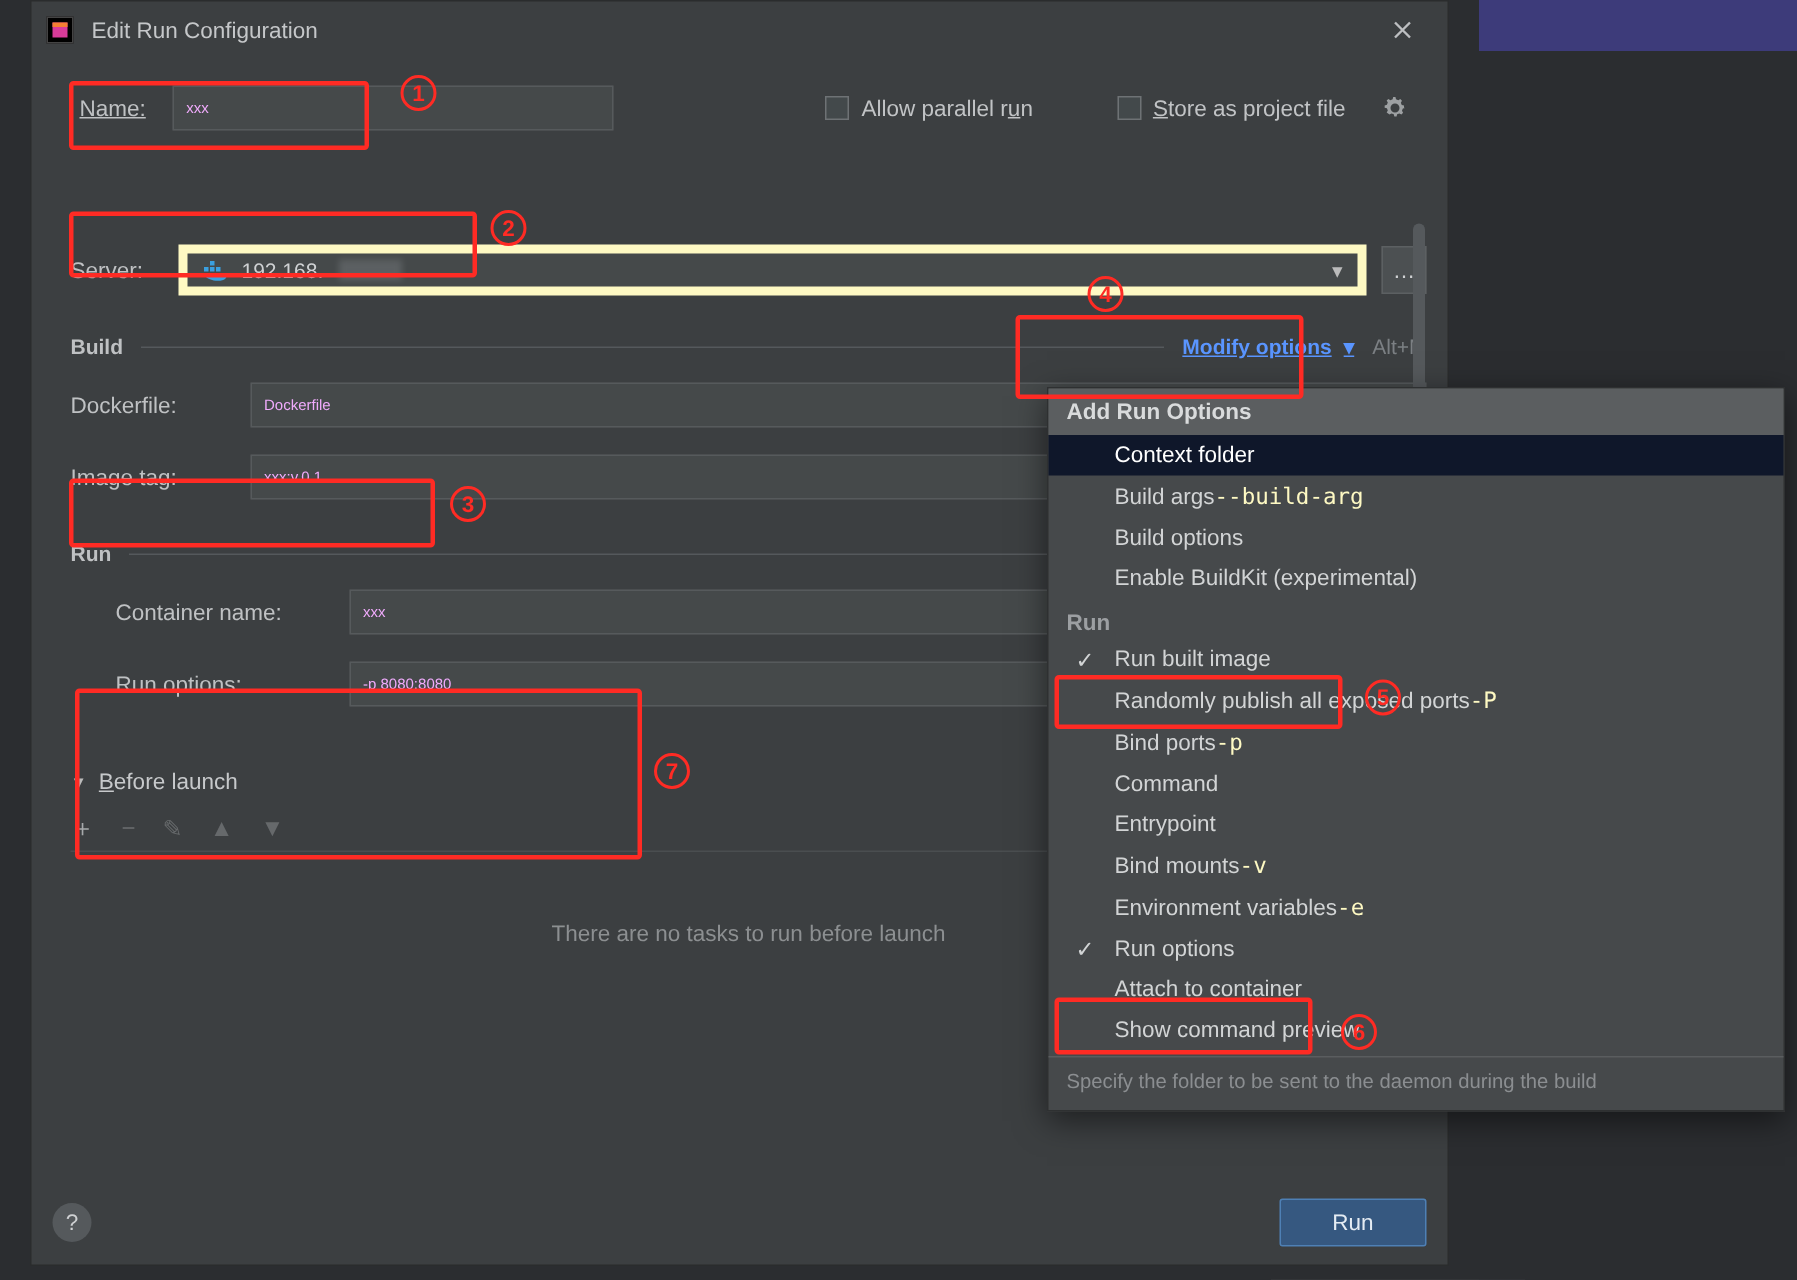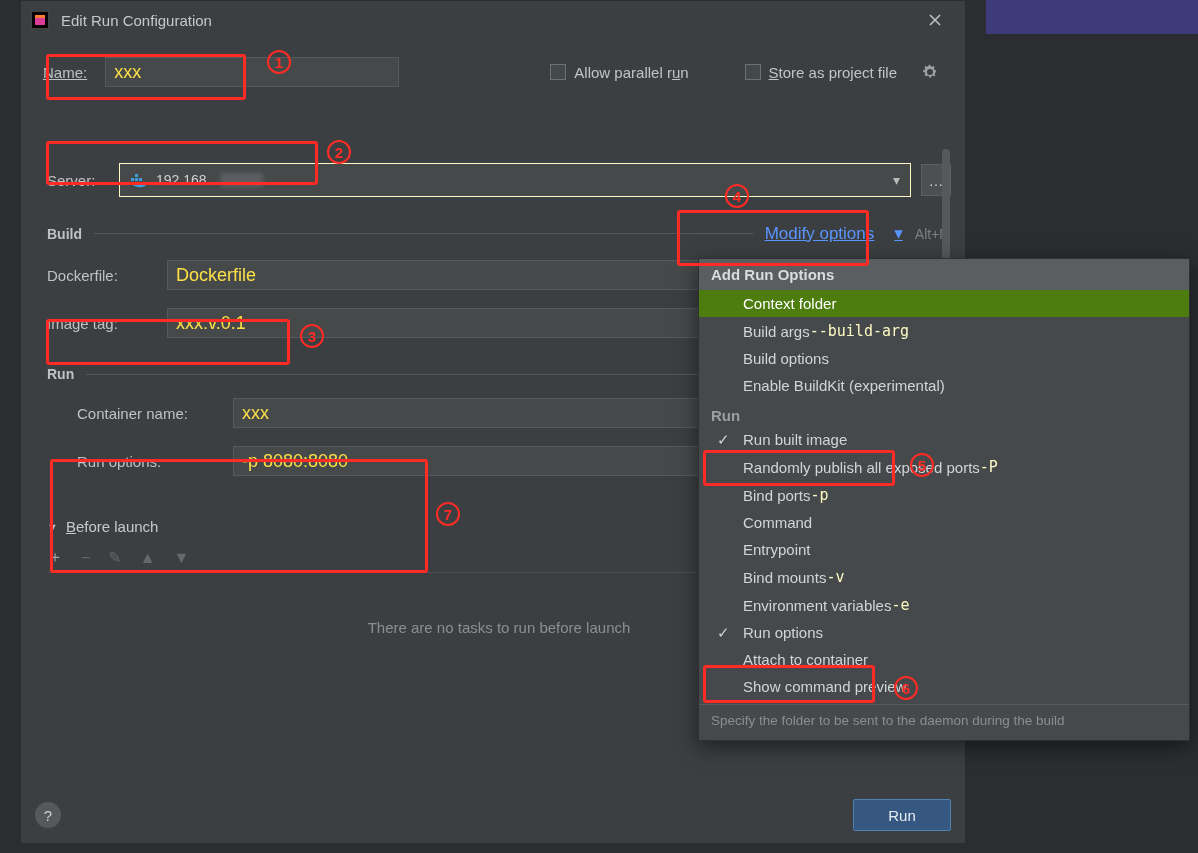--- a/index.html
+++ b/index.html
@@ -45,40 +45,40 @@
   }
   .titlebar .close {
     margin-left: auto;
     width: 20px; height: 20px;
     display: flex; align-items: center; justify-content: center;
     cursor: pointer;
     color: #bdbfc1;
     font-size: 16px;
   }
   .content {
-    padding: 18px 26px 0 22px;
+    padding: 18px 26px 0 32px;
     position: relative;
     height: calc(100% - 38px);
   }
   .row {
     display: flex;
     align-items: center;
     margin-bottom: 20px;
   }
   .label {
     color: #bfc1c3;
     font-size: 15px;
   }
   .input {
     background: #45494a;
     border: 1px solid #565a5c;
-    color: #fde047;
+    color: #f0abfc;
     height: 30px;
     padding: 0 8px;
-    font-size: 18px;
+    font-size: 10px;
     font-family: inherit;
   }
   .checkbox-wrap {
     display: inline-flex;
     align-items: center;
     gap: 8px;
     color: #c1c3c5;
     font-size: 15px;
     text-align: center;
   }
@@ -124,21 +124,21 @@
     display: flex;
     align-items: center;
     gap: 10px;
     margin-top: 14px;
     margin-bottom: 26px;
   }
   .server-select {
     flex: 1;
     height: 34px;
     background: #45494a;
-    border: 1px solid #fef9c3;
+    border: 6px solid #fef9c3;
     display: flex;
     align-items: center;
     padding: 0 10px;
     gap: 10px;
     position: relative;
     color: #cfd1d3;
   }
   .docker-icon {
     width: 16px; height: 12px;
     display: inline-block;
@@ -166,25 +166,25 @@
     font-weight: 600;
   }
   .section-line .line {
     flex: 1;
     height: 1px;
     background: #55595c;
   }
   .modify-link {
     color: #5a95ff;
     text-decoration: underline;
-    font-size: 17px;
-    font-weight: normal;
+    font-size: 14px;
+    font-weight: bold;
     display: inline-flex;
     align-items: center;
-    gap: 20px;
+    gap: 8px;
   }
   .shortcut {
     color: #7c8084;
     font-size: 14px;
     font-weight: normal;
   }
 
   .form-row {
     display: flex;
     align-items: center;
@@ -281,21 +281,21 @@
   }
   .popup .item {
     padding: 5px 12px 5px 44px;
     position: relative;
     color: #d2d4d5;
     font-size: 15px;
     display: flex;
     align-items: center;
   }
   .popup .item.highlight {
-    background: #4d7c0f;
+    background: #0f172a;
     color: #fff;
     text-align: center;
   }
   .popup .item .check {
     position: absolute;
     left: 18px;
     color: #d2d4d5;
   }
   .popup .item .hint {
     color: #fef9c3;

